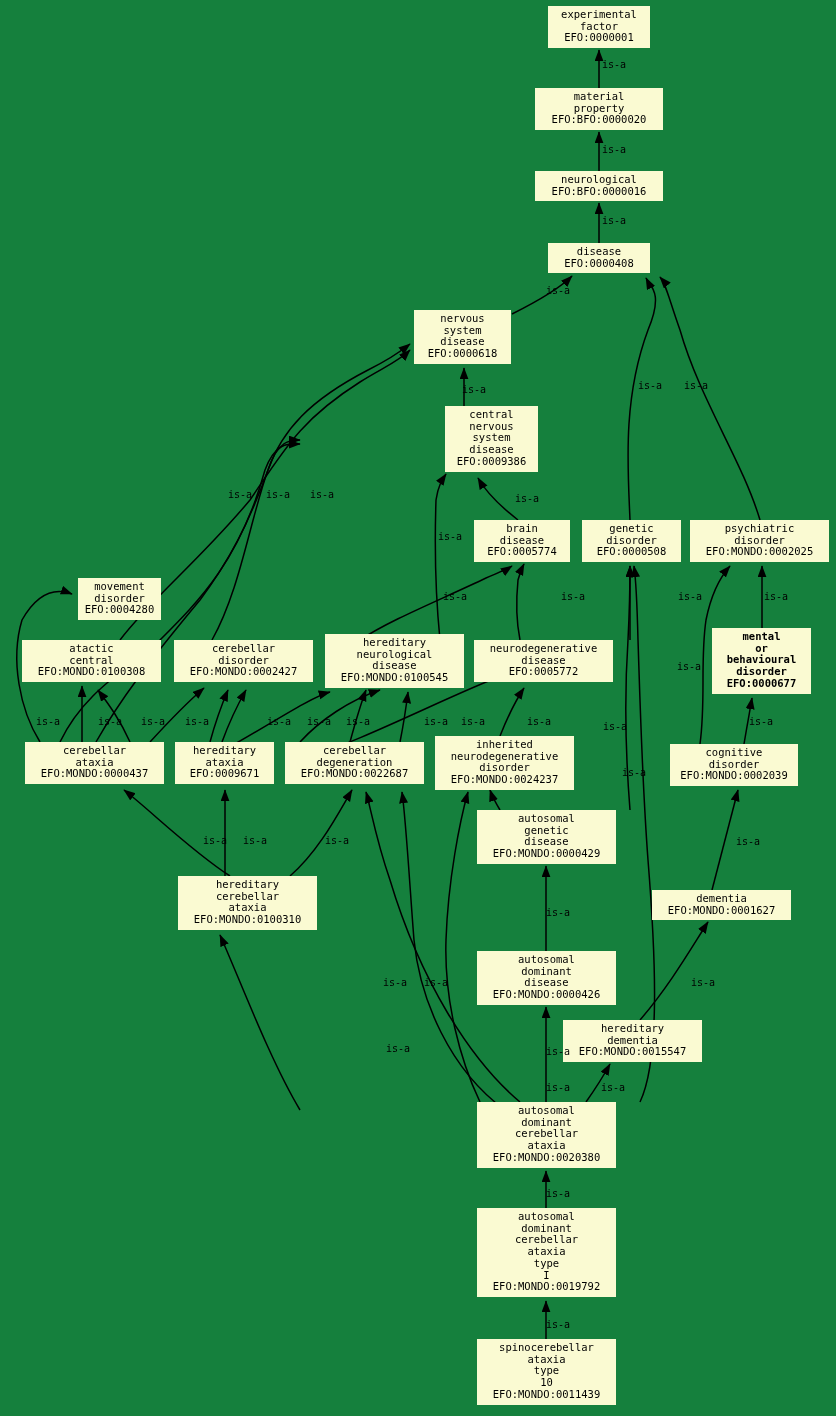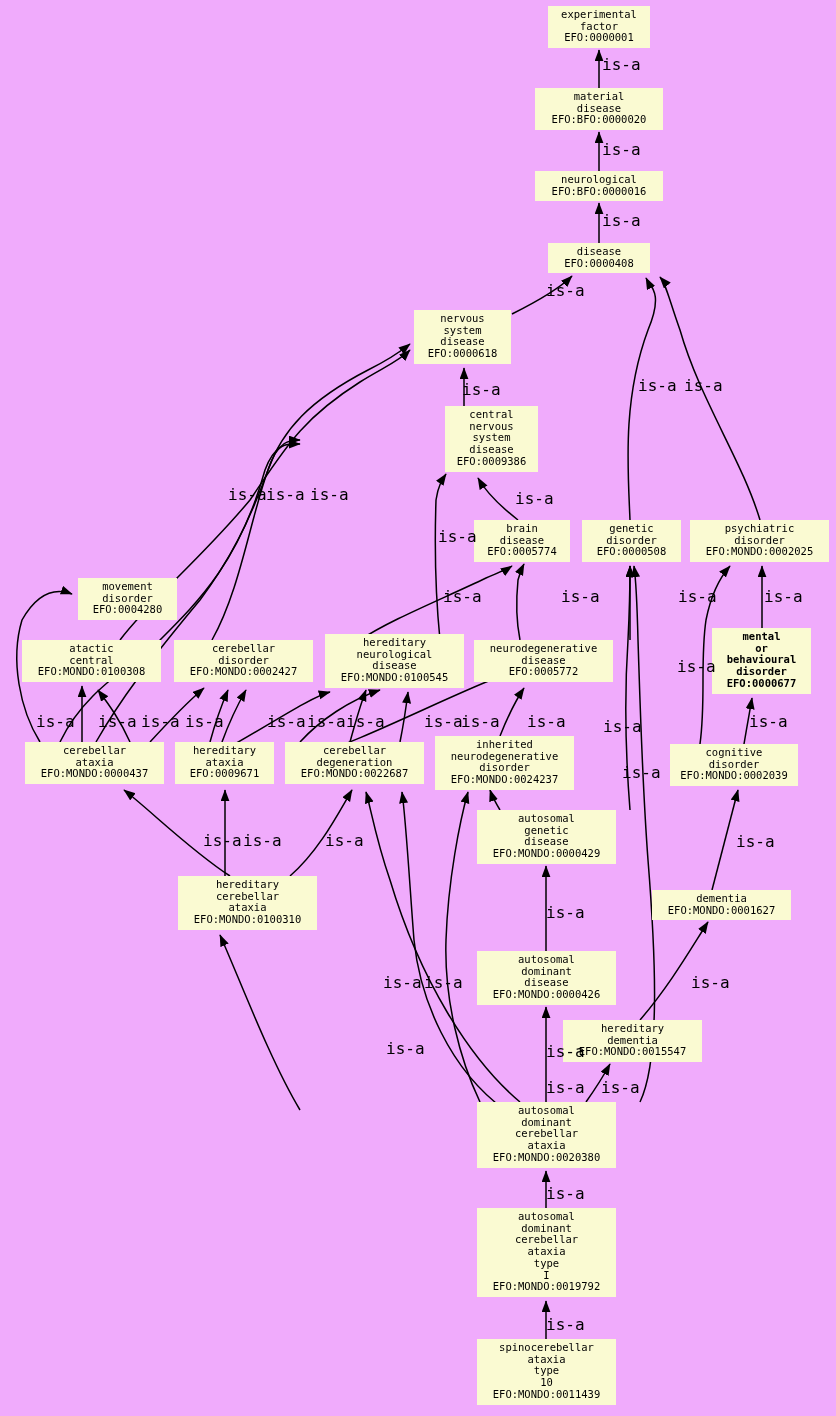--- a/index.html
+++ b/index.html
@@ -1,35 +1,35 @@
 <!DOCTYPE html>
 <html><head>
 <meta charset="utf-8">
 <style>
   html,body{margin:0;padding:0;background:#ffffff;}
   body{font-family:"DejaVu Sans Mono","Liberation Mono",monospace;}
-  #graph{position:relative;width:836px;height:1416px;background:#f0abfc;overflow:hidden;}
+  #graph{position:relative;width:836px;height:1416px;background:#15803d;overflow:hidden;}
   #edges{position:absolute;left:0;top:0;width:836px;height:1416px;}
   .node{
     position:absolute;
     background:#fafad2;
     color:#000000;
     font-family:"DejaVu Sans Mono","Liberation Mono",monospace;
     font-size:10.5px;
     line-height:11.7px;
     text-align:center;
     white-space:pre;
     box-sizing:border-box;
     padding:3px 6px 4px 6px;
     letter-spacing:0px;
   }
   .elabel{
     position:absolute;
     font-family:"DejaVu Sans Mono","Liberation Mono",monospace;
-    font-size:16px;
+    font-size:10px;
     line-height:11px;
     color:#000000;
     white-space:pre;
     background:transparent;
   }
 </style>
 </head>
 <body>
 
 <div id="graph">
@@ -116,21 +116,21 @@
       <path d="M546,1208 L546,1171"></path>
       <path d="M546,1339 L546,1301"></path>
     </g>
   </svg>
 
   <div id="nodes">
       <div class="node" style="left: 548px; top: 6px; width: 102px; min-height: 41px; background: rgb(250, 250, 210);">experimental
 factor
 EFO:0000001</div>
       <div class="node" style="left: 535px; top: 88px; width: 128px; min-height: 41px; background: rgb(250, 250, 210);">material
-disease
+property
 EFO:BFO:0000020</div>
       <div class="node" style="left: 535px; top: 171px; width: 128px; min-height: 29px; background: rgb(250, 250, 210);">neurological
 EFO:BFO:0000016</div>
       <div class="node" style="left: 548px; top: 243px; width: 102px; min-height: 29px; background: rgb(250, 250, 210);">disease
 EFO:0000408</div>
       <div class="node" style="left: 414px; top: 310px; width: 97px; min-height: 53px; background: rgb(250, 250, 210);">nervous
 system
 disease
 EFO:0000618</div>
       <div class="node" style="left: 418px; top: 406px; width: 93px; min-height: 65px; background: rgb(250, 250, 210); margin-left: 27px;">central
@@ -140,21 +140,21 @@
 EFO:0009386</div>
       <div class="node" style="left: 474px; top: 520px; width: 96px; min-height: 41px; background: rgb(250, 250, 210);">brain
 disease
 EFO:0005774</div>
       <div class="node" style="left: 582px; top: 520px; width: 99px; min-height: 41px; background: rgb(250, 250, 210);">genetic
 disorder
 EFO:0000508</div>
       <div class="node" style="left: 690px; top: 520px; width: 139px; min-height: 41px; background: rgb(250, 250, 210);">psychiatric
 disorder
 EFO:MONDO:0002025</div>
-      <div class="node" style="left: 78px; top: 578px; width: 99px; min-height: 41px; background: rgb(250, 250, 210);">movement
+      <div class="node" style="left: 78px; top: 578px; width: 83px; min-height: 41px; background: rgb(250, 250, 210);">movement
 disorder
 EFO:0004280</div>
       <div class="node" style="left: 22px; top: 640px; width: 139px; min-height: 41px; background: rgb(250, 250, 210);">atactic
 central
 EFO:MONDO:0100308</div>
       <div class="node" style="left: 174px; top: 640px; width: 139px; min-height: 41px; background: rgb(250, 250, 210);">cerebellar
 disorder
 EFO:MONDO:0002427</div>
       <div class="node" style="left: 325px; top: 634px; width: 139px; min-height: 53px; background: rgb(250, 250, 210);">hereditary
 neurological

